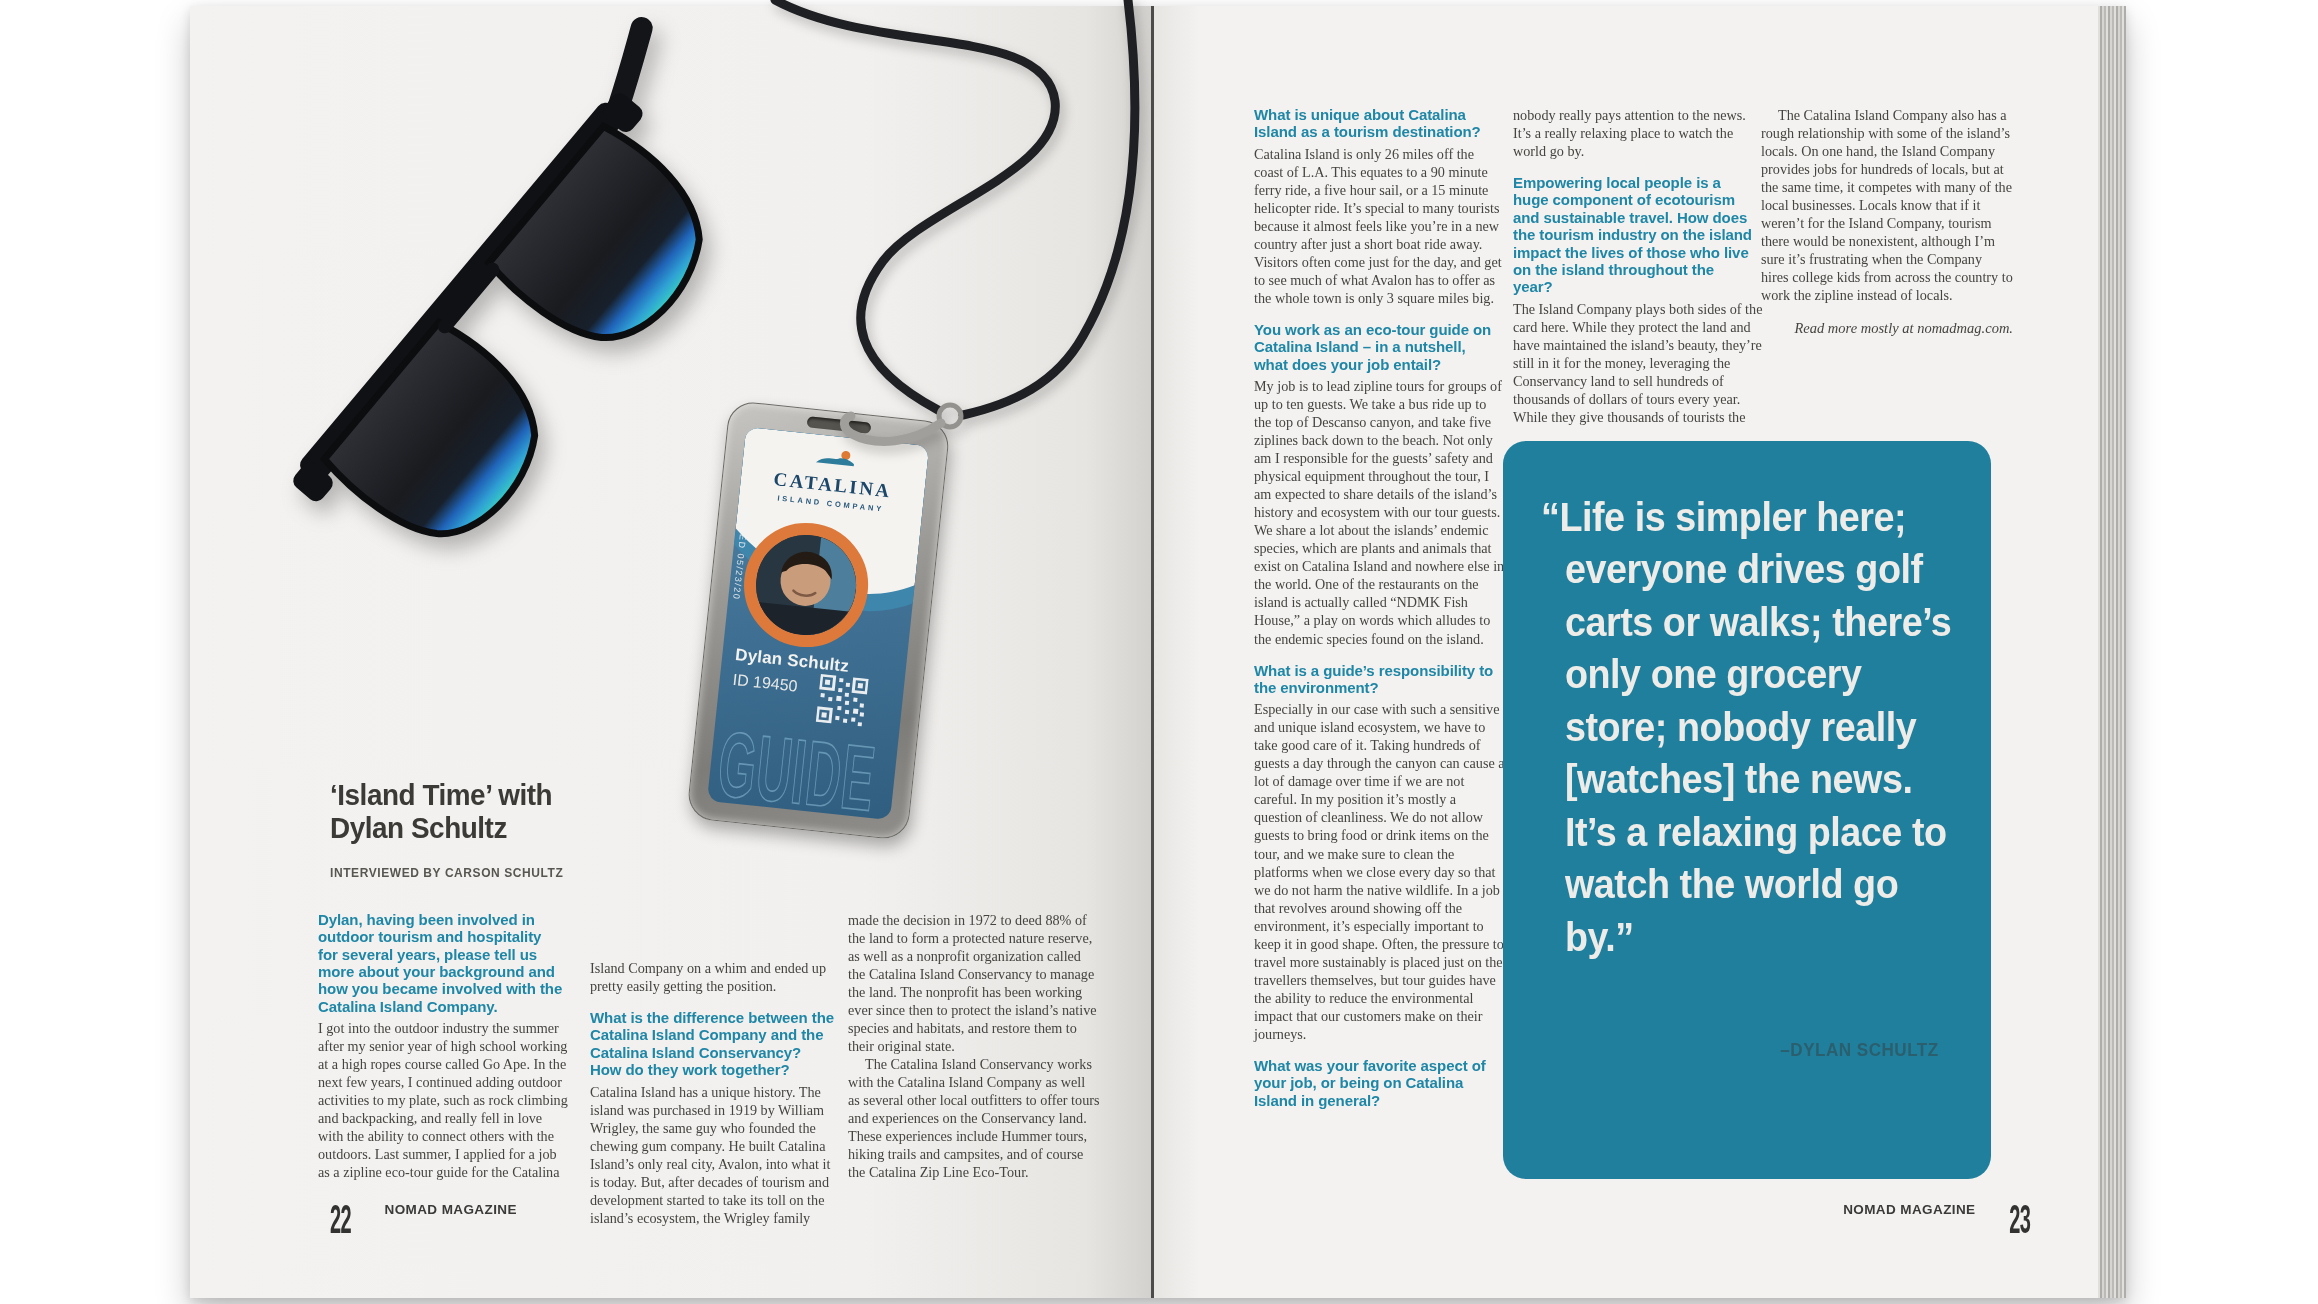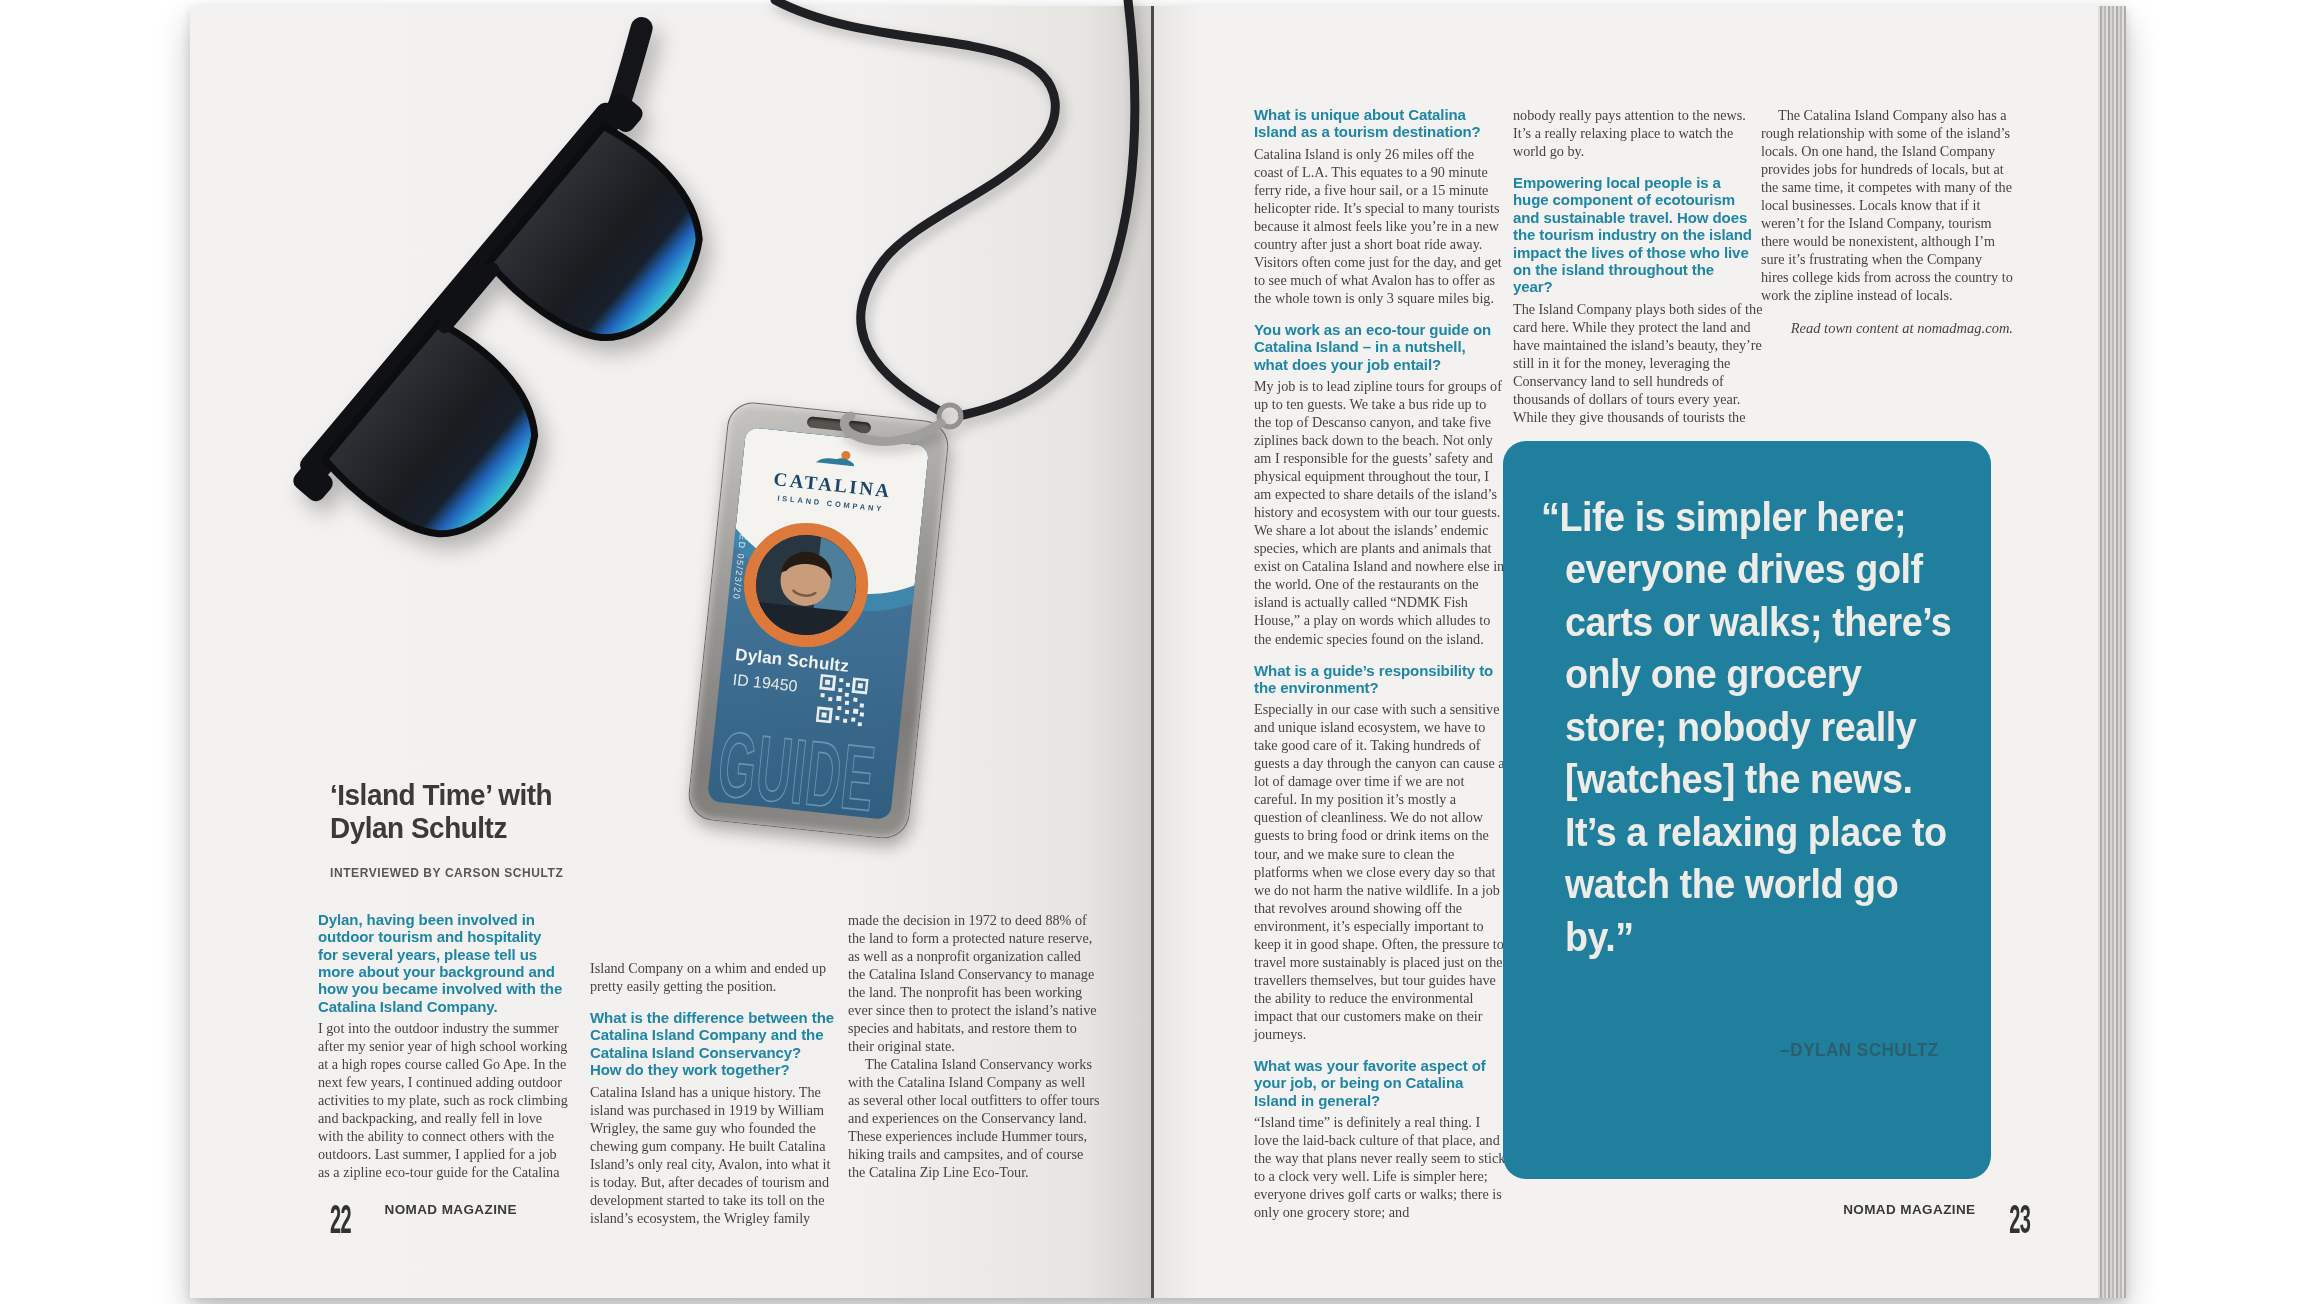--- a/index.html
+++ b/index.html
@@ -203,32 +203,31 @@
     <div class="page page-right">
 
       <div class="col" style="left:93px;top:100px;margin-left:8px;">
         <p class="q">What is unique about Catalina Island as a tourism destination?</p>
         <p class="a">Catalina Island is only 26 miles off the coast of L.A.  This equates to a 90 minute ferry ride, a five hour sail, or a 15 minute helicopter ride.  It’s special to many tourists because it almost feels like you’re in a new country after just a short boat ride away. Visitors often come just for the day, and get to see much of what Avalon has to offer as the whole town is only 3 square miles big.</p>
         <p class="q">You work as an eco-tour guide on Catalina Island – in a nutshell, what does your job entail?</p>
         <p class="a">My job is to lead zipline tours for groups of up to ten guests.  We take a bus ride up to the top of Descanso canyon, and take five ziplines back down to the beach.  Not only am I responsible for the guests’ safety and physical equipment throughout the tour, I am expected to share details of the island’s history and ecosystem with our tour guests. We share a lot about the islands’ endemic species, which are plants and animals that exist on Catalina Island and nowhere else in the world.  One of the restaurants on the island is actually called “NDMK Fish House,” a play on words which alludes to the endemic species found on the island.</p>
         <p class="q">What is a guide’s responsibility to the environment?</p>
         <p class="a">Especially in our case with such a sensitive and unique island ecosystem, we have to take good care of it.  Taking hundreds of guests a day through the canyon can cause a lot of damage over time if we are not careful. In my position it’s mostly a question of cleanliness.  We do not allow guests to bring food or drink items on the tour, and we make sure to clean the platforms when we close every day so that we do not harm the native wildlife. In a job that revolves around showing off the environment, it’s especially important to keep it in good shape.  Often, the pressure to travel more sustainably is placed just on the travellers themselves, but tour guides have the ability to reduce the environmental impact that our customers make on their journeys.</p>
         <p class="q">What was your favorite aspect of your job, or being on Catalina Island in general?</p>
-        <p class="a">“Island time” is definitely a real thing.  I love the laid-back culture of that place, and the way that plans never really seem to stick to a clock very well. Life is simpler here; everyone drives golf carts or walks; there is only one grocery store; and</p>
       </div>
 
       <div class="col" style="left:352px;top:100px;width:252px;margin-left:8px;">
         <p class="a">nobody really pays attention to the news. It’s a really relaxing place to watch the world go by.</p>
         <p class="q">Empowering local people is a huge component of ecotourism and sustainable travel. How does the tourism industry on the island impact the lives of those who live on the island throughout the year?</p>
         <p class="a">The Island Company plays both sides of the card here.  While they protect the land and have maintained the island’s beauty, they’re still in it for the money, leveraging the Conservancy land to sell hundreds of thousands of dollars of tours every year. While they give thousands of tourists the</p>
       </div>
 
       <div class="col" style="left:608px;top:100px;">
         <p class="a p2">The Catalina Island Company also has a rough relationship with some of the island’s locals.  On one hand, the Island Company provides jobs for hundreds of locals, but at the same time, it competes with many of the local businesses.  Locals know that if it weren’t for the Island Company, tourism there would be nonexistent, although I’m sure it’s frustrating when the Company hires college kids from across the country to work the zipline instead of locals.</p>
-        <div class="readmore">Read town content at nomadmag.com.</div>
+        <div class="readmore">Read more mostly at nomadmag.com.</div>
       </div>
 
       <div class="pullquote">
         <p class="pq-text">“Life is simpler here; everyone drives golf carts or walks; there’s only one grocery store;  nobody really [watches] the news.  It’s a relaxing place to watch the world go by.”</p>
         <div class="pq-attr">–DYLAN SCHULTZ</div>
       </div>
 
       <div class="footer footer-right">
         <span class="magname">NOMAD MAGAZINE</span>
         <span class="pagenum">23</span>

